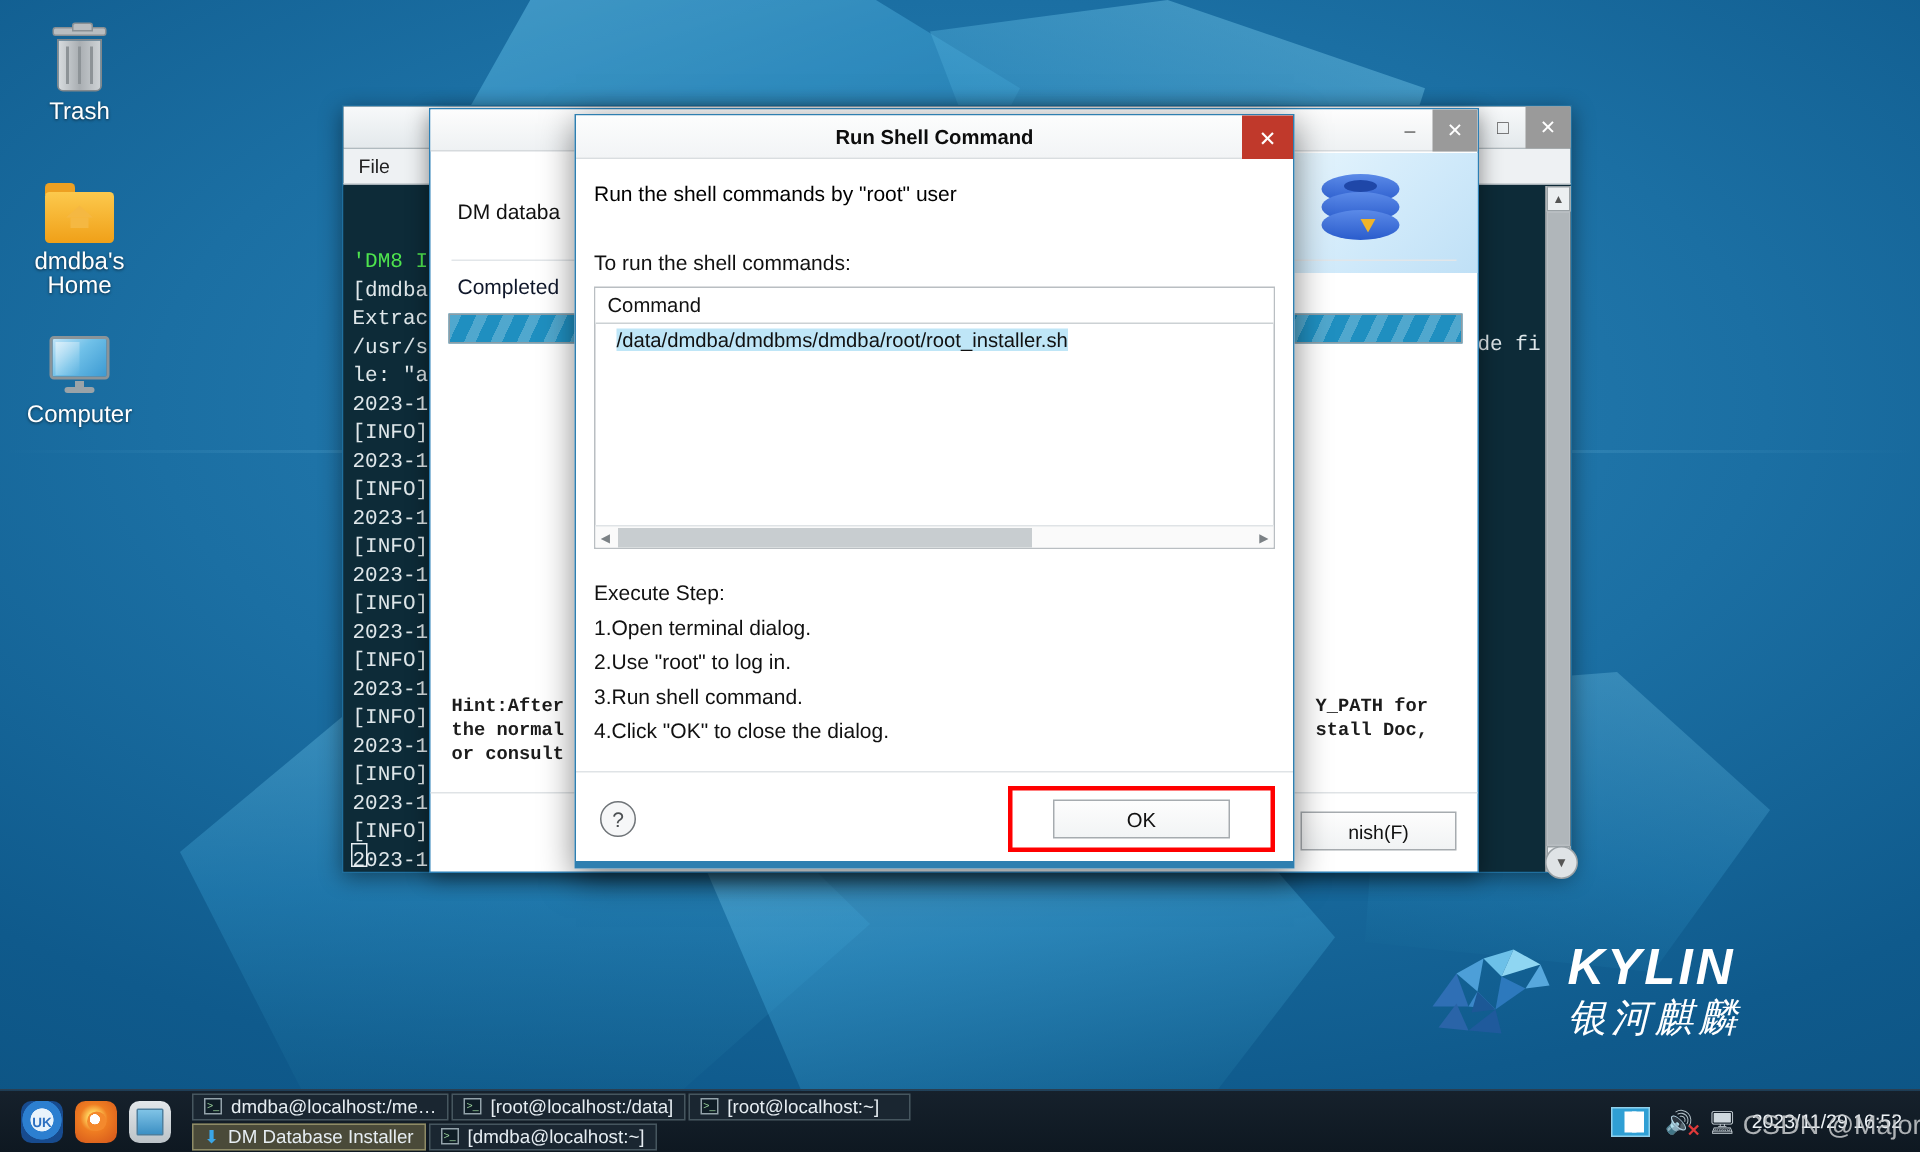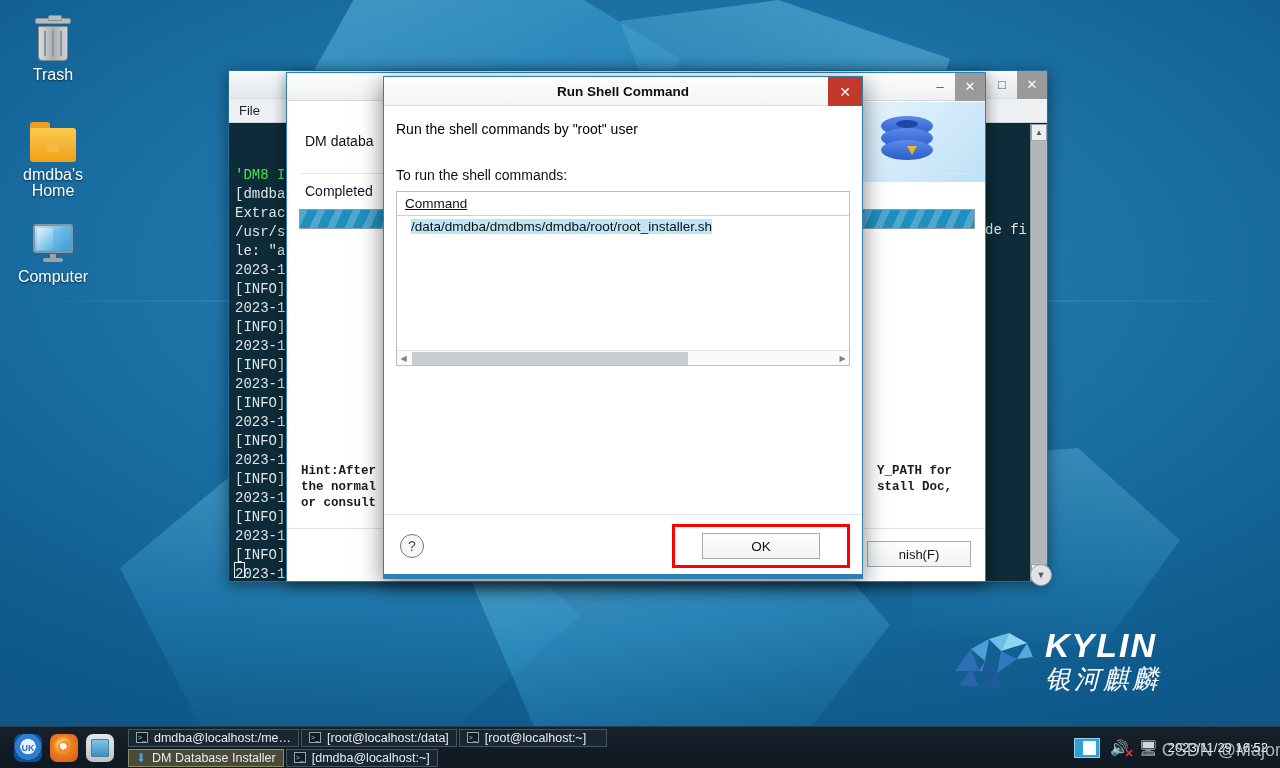--- a/index.html
+++ b/index.html
@@ -140,21 +140,21 @@
   #dlg .dtitle { height:29px; position:relative; background:linear-gradient(180deg,#fcfdfd,#f2f4f6);
       border-bottom:1px solid #d9dde0; display:flex; align-items:center; justify-content:center; }
   #dlg .dtitle span { font-size:13.5px; font-weight:bold; color:#0d0d0d; }
   #dlg .dclose { position:absolute; right:0; top:0; width:34px; height:29px; background:#c0392b;
       color:#fff; display:flex; align-items:center; justify-content:center; font-size:14px; cursor:pointer; }
   #dlg .dbody { position:absolute; left:0; right:0; top:30px; bottom:65px; padding:14px 12px 0 12px; }
   #dlg .lead { font-size:14px; color:#000000; }
   #dlg .sub { font-size:14px; color:#111; margin-top:30px; }
   #dlg .listbox { margin-top:8px; height:175px; border:1px solid #b9bec2; background:#fff; position:relative; }
   #dlg .lhead { height:24px; border-bottom:1px solid #ccd1d4; background:#fff;
-      display:flex; align-items:center; padding-left:8px; font-size:13.5px; color:#111;text-decoration:underline; }
+      display:flex; align-items:center; padding-left:8px; font-size:13.5px; color:#111; }
   #dlg .lrow { padding:3px 8px 3px 14px; font-size:13.5px; color:#111; }
   #dlg .lrow .sel { background:#bfe6f7; }
   #dlg .hscroll { position:absolute; left:0; right:0; bottom:0; height:15px;
       background:#fafafa; border-top:1px solid #dfe3e6; display:flex; align-items:center; }
   #dlg .hscroll .arr { width:13px; text-align:center; font-size:8px; color:#7b8185; }
   #dlg .hscroll .track { flex:1; height:13px; position:relative; }
   #dlg .hscroll .thumb { position:absolute; left:2px; top:0; width:276px; height:13px; background:#c8cdd0; }
   #dlg .steps { margin-top:18px; font-size:14px; color:#111; line-height:23px; }
   #dlg .dfoot { position:absolute; left:0; right:0; bottom:0; height:64px;
       border-top:1px solid #dfe3e6; }
@@ -333,20 +333,27 @@
       </div>
       <div class="hscroll">
         <div class="arr">◀</div>
         <div class="track">
           <div class="thumb"></div>
         </div>
         <div class="arr">▶</div>
       </div>
     </div>
 
+    <div class="steps">
+      <div>Execute Step:</div>
+      <div>1.Open terminal dialog.</div>
+      <div>2.Use "root" to log in.</div>
+      <div>3.Run shell command.</div>
+      <div>4.Click "OK" to close the dialog.</div>
+    </div>
   </div>
 
   <div class="dfoot">
     <div class="help">?</div>
     <div class="okwrap">
       <div class="okbtn">OK</div>
     </div>
   </div>
   <div class="bottombar"></div>
 </div>

